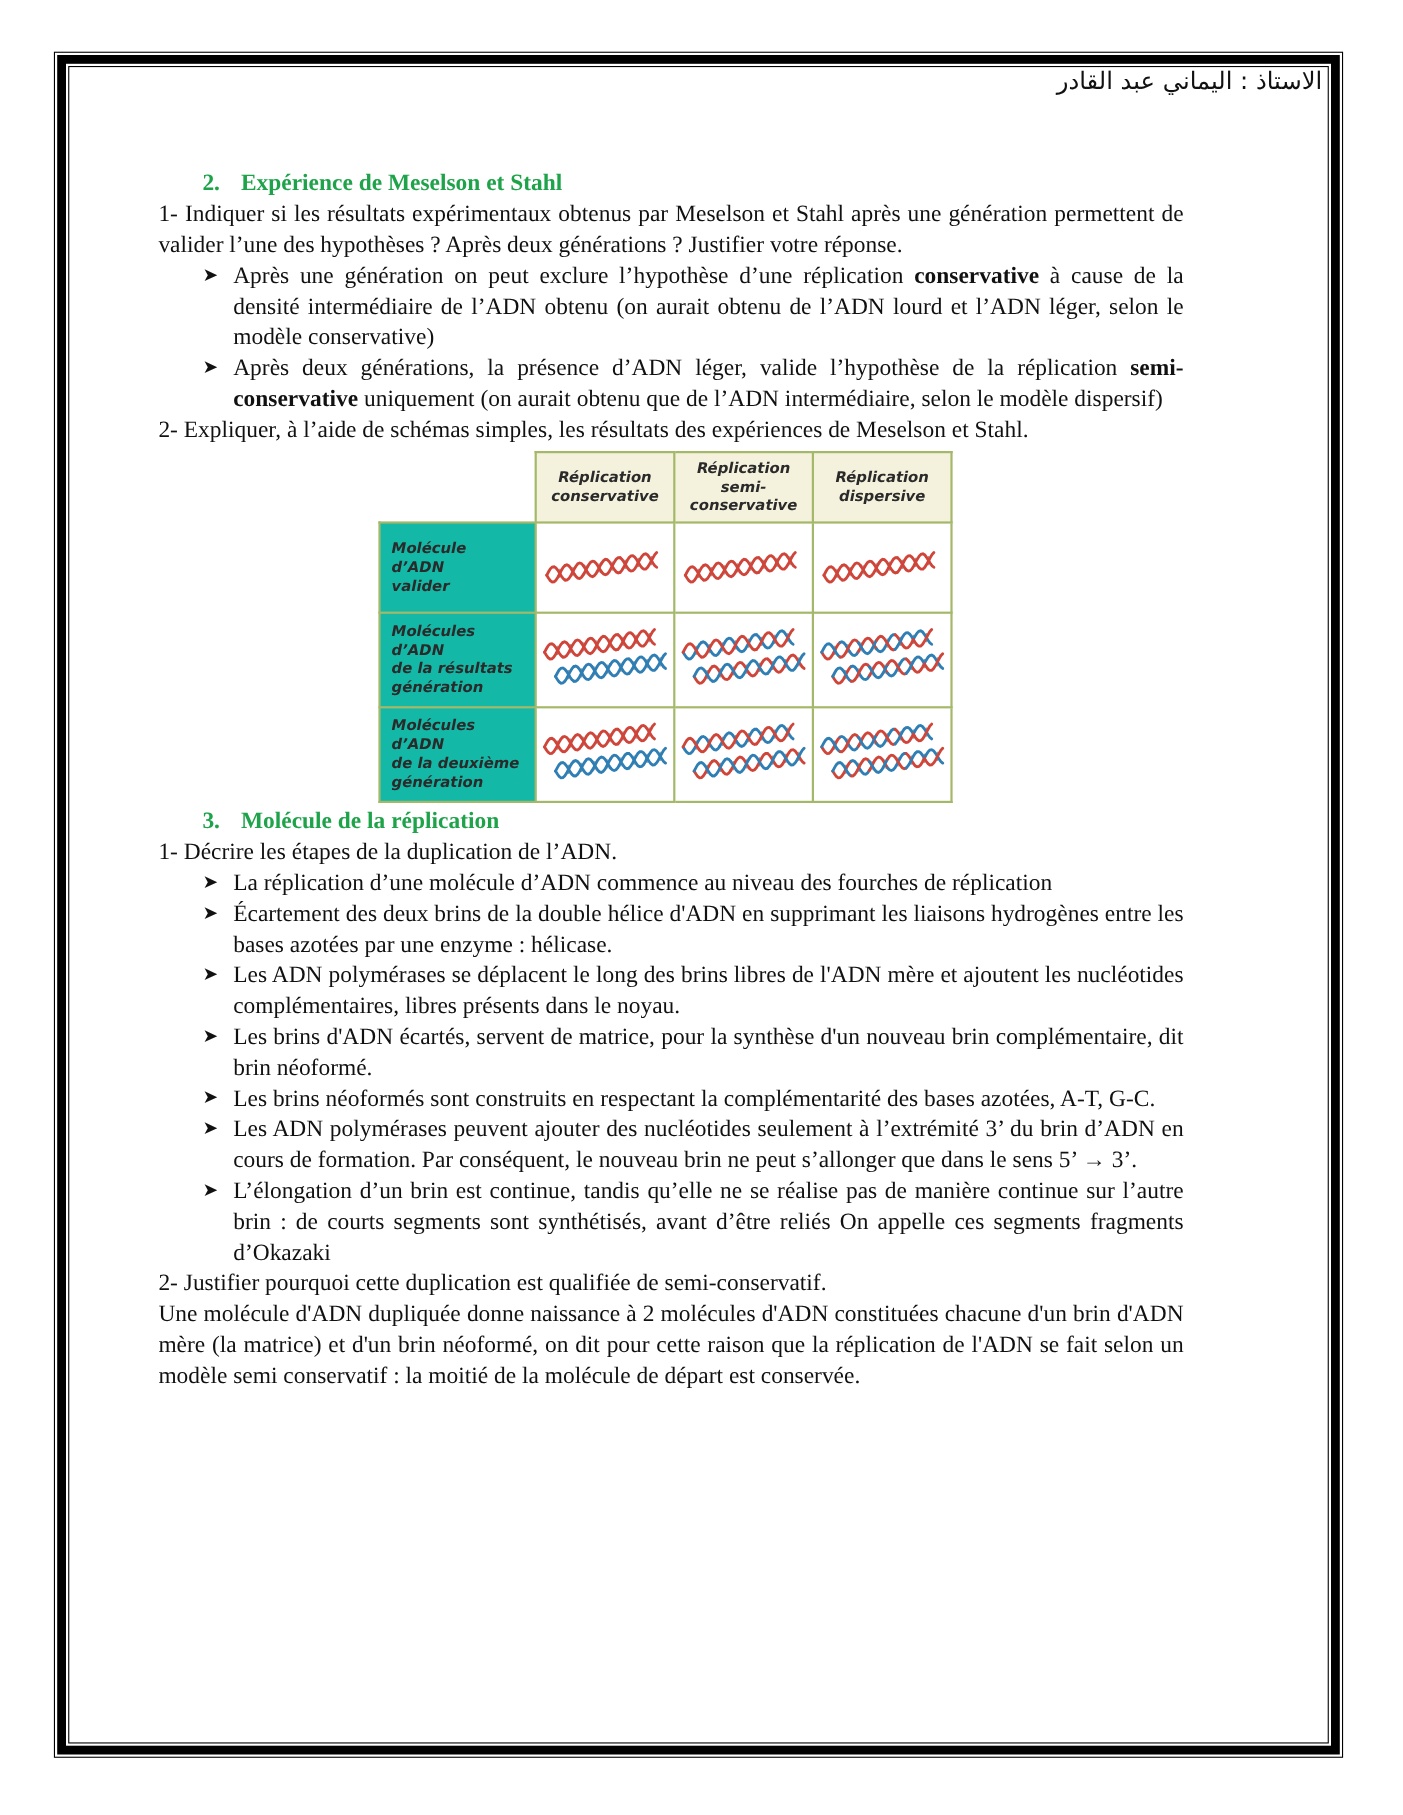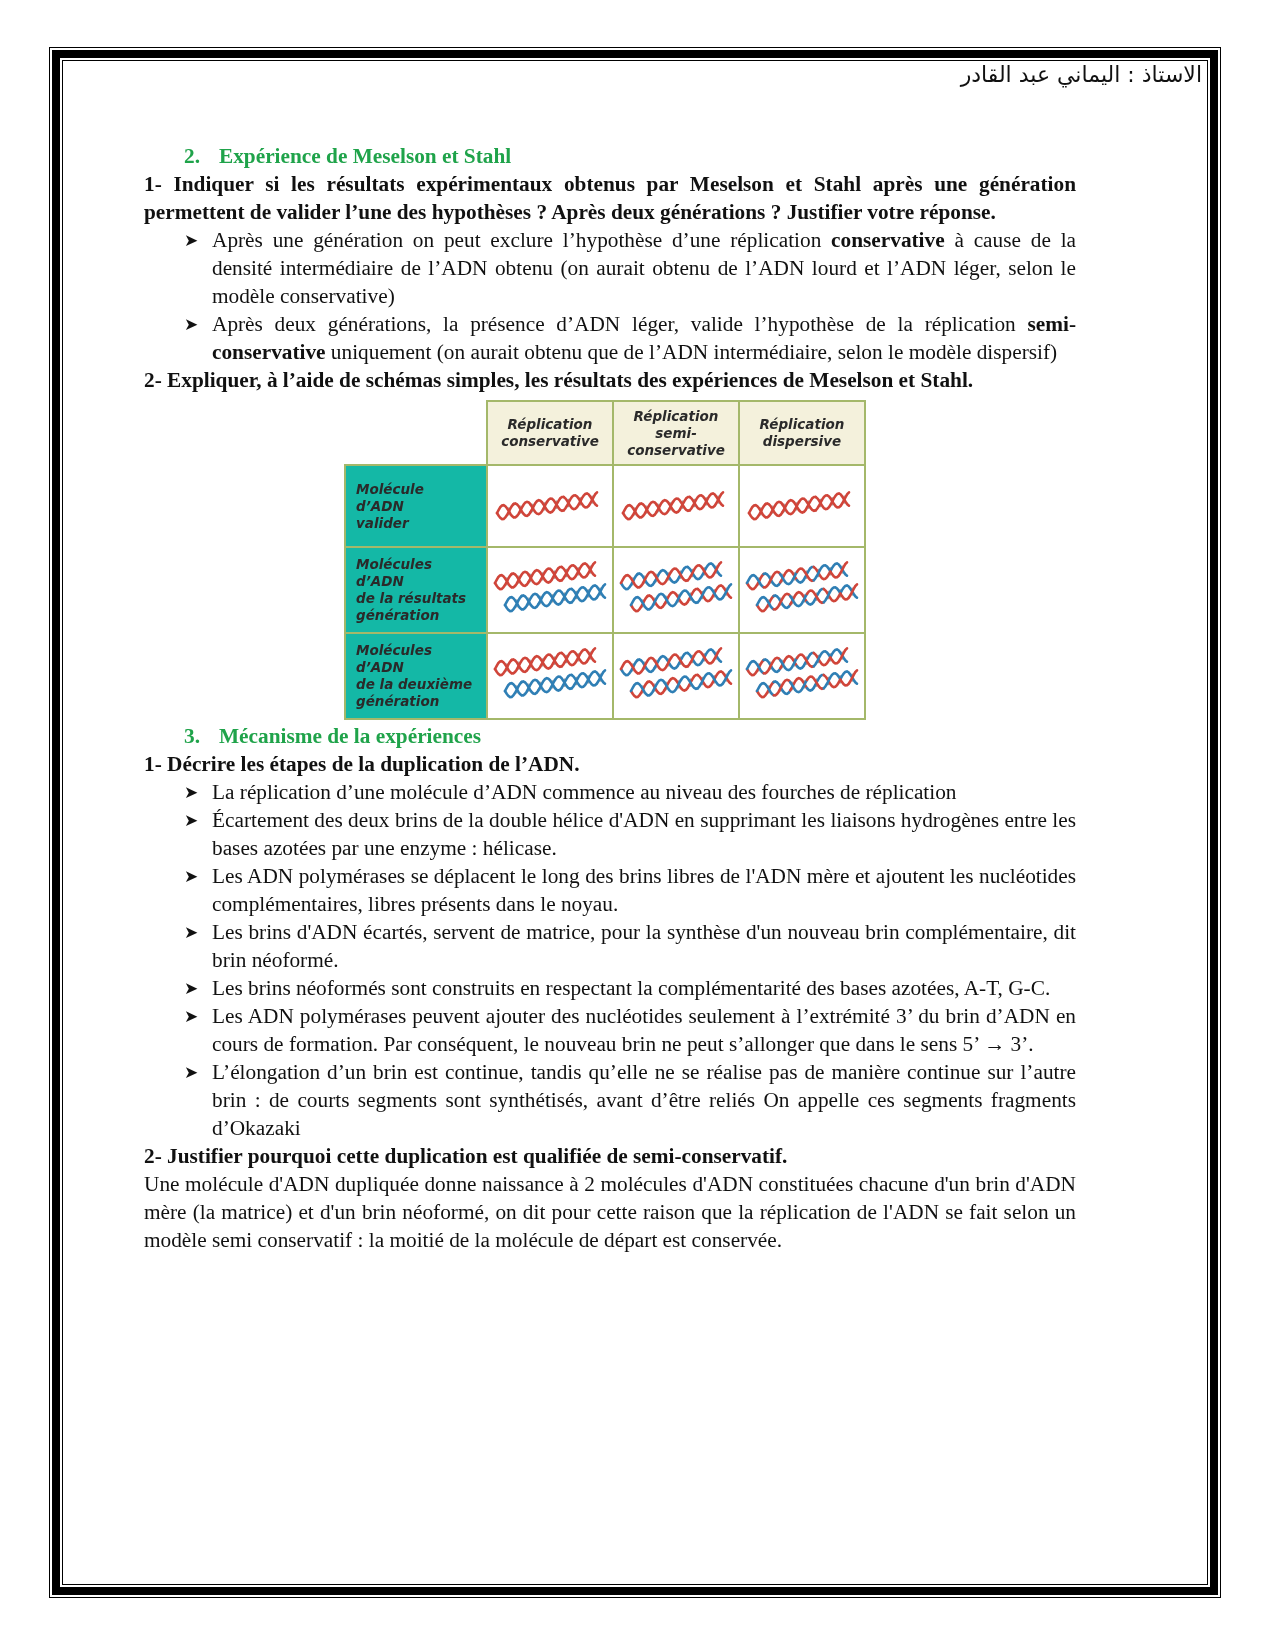--- a/index.html
+++ b/index.html
@@ -1,24 +1,24 @@
 <!DOCTYPE html>
 <html><head>
 <meta charset="utf-8">
 <style>
   html, body { margin: 0; padding: 0; background: #ffffff; }
   body { width: 1275px; height: 1650px; position: relative; overflow: hidden; font-family: "Liberation Serif", serif; color: #111; }
   .frame-outer { position: absolute; left: 49px; top: 47px; width: 1172px; height: 1551px; border: 1.5px solid #000; box-sizing: border-box; }
   .frame-band { position: absolute; left: 52px; top: 50px; width: 1166px; height: 1545px; border: 8px solid #000; box-sizing: border-box; }
   .frame-inner { position: absolute; left: 62px; top: 60px; width: 1146px; height: 1525px; border: 1.5px solid #000; box-sizing: border-box; }
   .author { position: absolute; right: 73px; top: 62px; font-family: "DejaVu Sans", sans-serif; font-weight: normal; font-size: 22px; direction: rtl; }
-  .content { position: absolute; left: 144px; top: 142px; width: 932px; font-size: 21.3px; line-height: 28px; }
+  .content { position: absolute; left: 144px; top: 152px; width: 932px; font-size: 21.3px; line-height: 28px; }
   .section-title { color: #1fa34a; font-weight: bold; margin-left: 40px; }
   .section-title .num { display: inline-block; width: 35px; }
-  .question { font-weight: bold; text-align: justify; }
+  .question { font-weight: normal; text-align: justify; }
   ul.bullets { list-style: none; margin: 0; padding: 0 0 0 40px; }
   ul.bullets li { position: relative; padding-left: 28px; text-align: justify; }
   ul.bullets li .arrow { position: absolute; left: 0; top: 0; font-size: 17px; font-family: "DejaVu Sans", sans-serif; }
   .para { text-align: justify; }
   .figure-wrap { margin: 6px 0 4px 200px; width: 530px; height: 318px; position: relative; }
   table.rep { border-collapse: collapse; font-family: "DejaVu Sans", sans-serif; font-size: 13.5px; font-weight: bold; color: #2a2a2a; line-height: 17px; font-style: italic; }
   table.rep td, table.rep th { border: 2.5px solid #a4b86a; padding: 0; }
   table.rep th { background: #f4f1dc; text-align: center; height: 62px; width: 124px; font-weight: bold; }
   table.rep th.corner { background: transparent; border: none; width: 140px; }
   table.rep td.rowhead { background: #14b8a6; text-align: left; padding-left: 10px; width: 130px; vertical-align: middle; }
@@ -402,21 +402,21 @@
                 <path d="M80.7 49.3L82.3 47.5L84.0 44.8L85.7 41.5L87.3 38.4L89.0 35.8L90.7 34.4L92.3 34.3L94.0 35.4L95.7 37.6L97.3 40.3" fill="none" stroke="#2f7fb5" stroke-width="2.6" stroke-linecap="round"></path>
                 <path d="M97.3 40.3L99.0 43.1L100.7 45.3L102.3 46.4L104.0 46.3L105.7 44.8L107.3 42.3L109.0 39.1L110.7 35.9L112.3 33.1L114.0 31.3" fill="none" stroke="#d0453a" stroke-width="2.6" stroke-linecap="round"></path>
               </svg>
             </td>
           </tr>
         </tbody>
     </table>
   </div>
 
   <div class="section-title">
-    <span class="num">3.</span><span>Mécanisme de la expériences</span>
+    <span class="num">3.</span><span>Molécule de la réplication</span>
   </div>
   <div class="question">1- Décrire les étapes de la duplication de l’ADN.</div>
   <ul class="bullets" id="s3-bullets">
       <li><span class="arrow">➤</span><span>La réplication d’une molécule d’ADN commence au niveau des fourches de réplication</span></li>
       <li><span class="arrow">➤</span><span>Écartement des deux brins de la double hélice d'ADN en supprimant les liaisons hydrogènes entre les bases azotées par une enzyme : hélicase.</span></li>
       <li><span class="arrow">➤</span><span>Les ADN polymérases se déplacent le long des brins libres de l'ADN mère et ajoutent les nucléotides complémentaires, libres présents dans le noyau.</span></li>
       <li><span class="arrow">➤</span><span>Les brins d'ADN écartés, servent de matrice, pour la synthèse d'un nouveau brin complémentaire, dit brin néoformé.</span></li>
       <li><span class="arrow">➤</span><span>Les brins néoformés sont construits en respectant la complémentarité des bases azotées, A-T, G-C.</span></li>
       <li><span class="arrow">➤</span><span>Les ADN polymérases peuvent ajouter des nucléotides seulement à l’extrémité 3’ du brin d’ADN en cours de formation. Par conséquent, le nouveau brin ne peut s’allonger que dans le sens 5’ → 3’.</span></li>
       <li><span class="arrow">➤</span><span>L’élongation d’un brin est continue, tandis qu’elle ne se réalise pas de manière continue sur l’autre brin : de courts segments sont synthétisés, avant d’être reliés On appelle ces segments fragments d’Okazaki</span></li>

